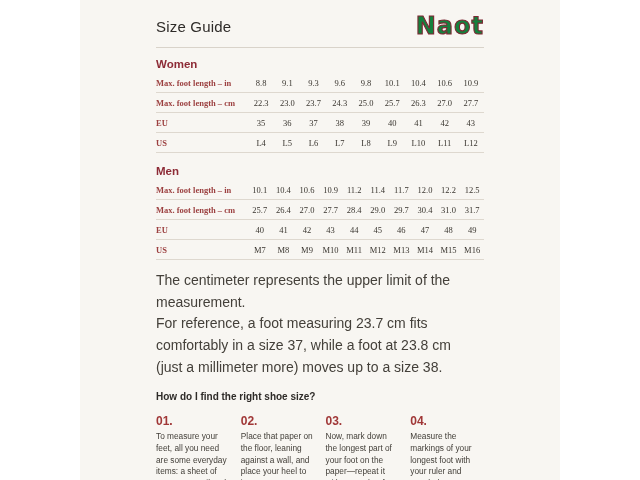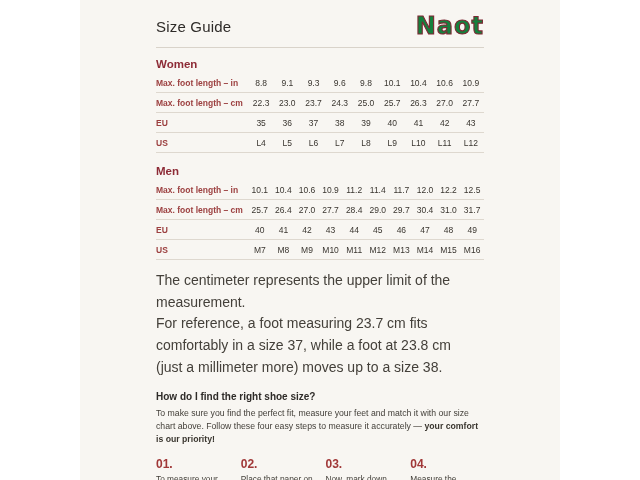--- a/index.html
+++ b/index.html
@@ -17,21 +17,21 @@
   }
   .header { display:flex; justify-content:space-between; align-items:center; }
   .title { font-size:15px; font-weight:500; color:#2e2b28; letter-spacing:.2px; }
   .logo {
     font-size:24px; font-weight:800; color:#15803d;
     letter-spacing:1px; -webkit-text-stroke:1.1px #7d2733;
     font-family:"DejaVu Sans", sans-serif;
   }
   .rule { border:0; border-top:1px solid #d9d3ca; margin:7px 0 0 0; }
   .section-heading { font-size:11.5px; font-weight:700; color:#8d2b36; margin:10px 0 3px 0; }
-  .size-table { width:100%; }
+  .size-table { width:100%;font-family:Liberation Serif, serif; }
   .trow { display:flex; align-items:center; height:20px; border-bottom:1px solid #ded8cf; font-size:8.5px; }
   .tlabel { width:92px; color:#9c4040; font-weight:600; flex:none; }
   .tval { flex:1; text-align:center; color:#39352f; }
   .note { margin-top:10px; font-size:14px; color:#44403a; line-height:1.55; }
   .howto-heading { margin-top:13px; font-size:10px; font-weight:700; color:#2e2b28; }
   .howto-body { margin-top:5px; font-size:8.7px; color:#44403a; line-height:1.45; }
   .howto-body b { color:#3a362f; }
   .steps, .illos { display:grid; grid-template-columns:repeat(4,1fr); gap:11px; }
   .steps { margin-top:12px; }
   .step-num { font-size:12px; font-weight:700; color:#a03737; margin-bottom:3px; }
@@ -156,21 +156,20 @@
       </div>
     </div>
 
   <div class="note">
     <div>The centimeter represents the upper limit of the measurement.</div>
     <div>For reference, a foot measuring 23.7 cm fits comfortably in a size 37, while a foot at 23.8 cm</div>
     <div>(just a millimeter more) moves up to a size 38.</div>
   </div>
 
   <div class="howto-heading">How do I find the right shoe size?</div>
-  <div class="howto-body"><span>To make sure you find the perfect fit, measure your feet and match it with our size chart above. Follow these four easy steps to measure it accurately — </span><b>your comfort is our priority!</b></div>
 
   <div class="steps">
     <div class="step">
       <div class="step-num">01.</div>
       <div class="step-text">To measure your feet, all you need are some everyday items: a sheet of paper, a pencil and a ruler.</div>
     </div>
     <div class="step">
       <div class="step-num">02.</div>
       <div class="step-text">Place that paper on the floor, leaning against a wall, and place your heel to it.</div>
     </div>

